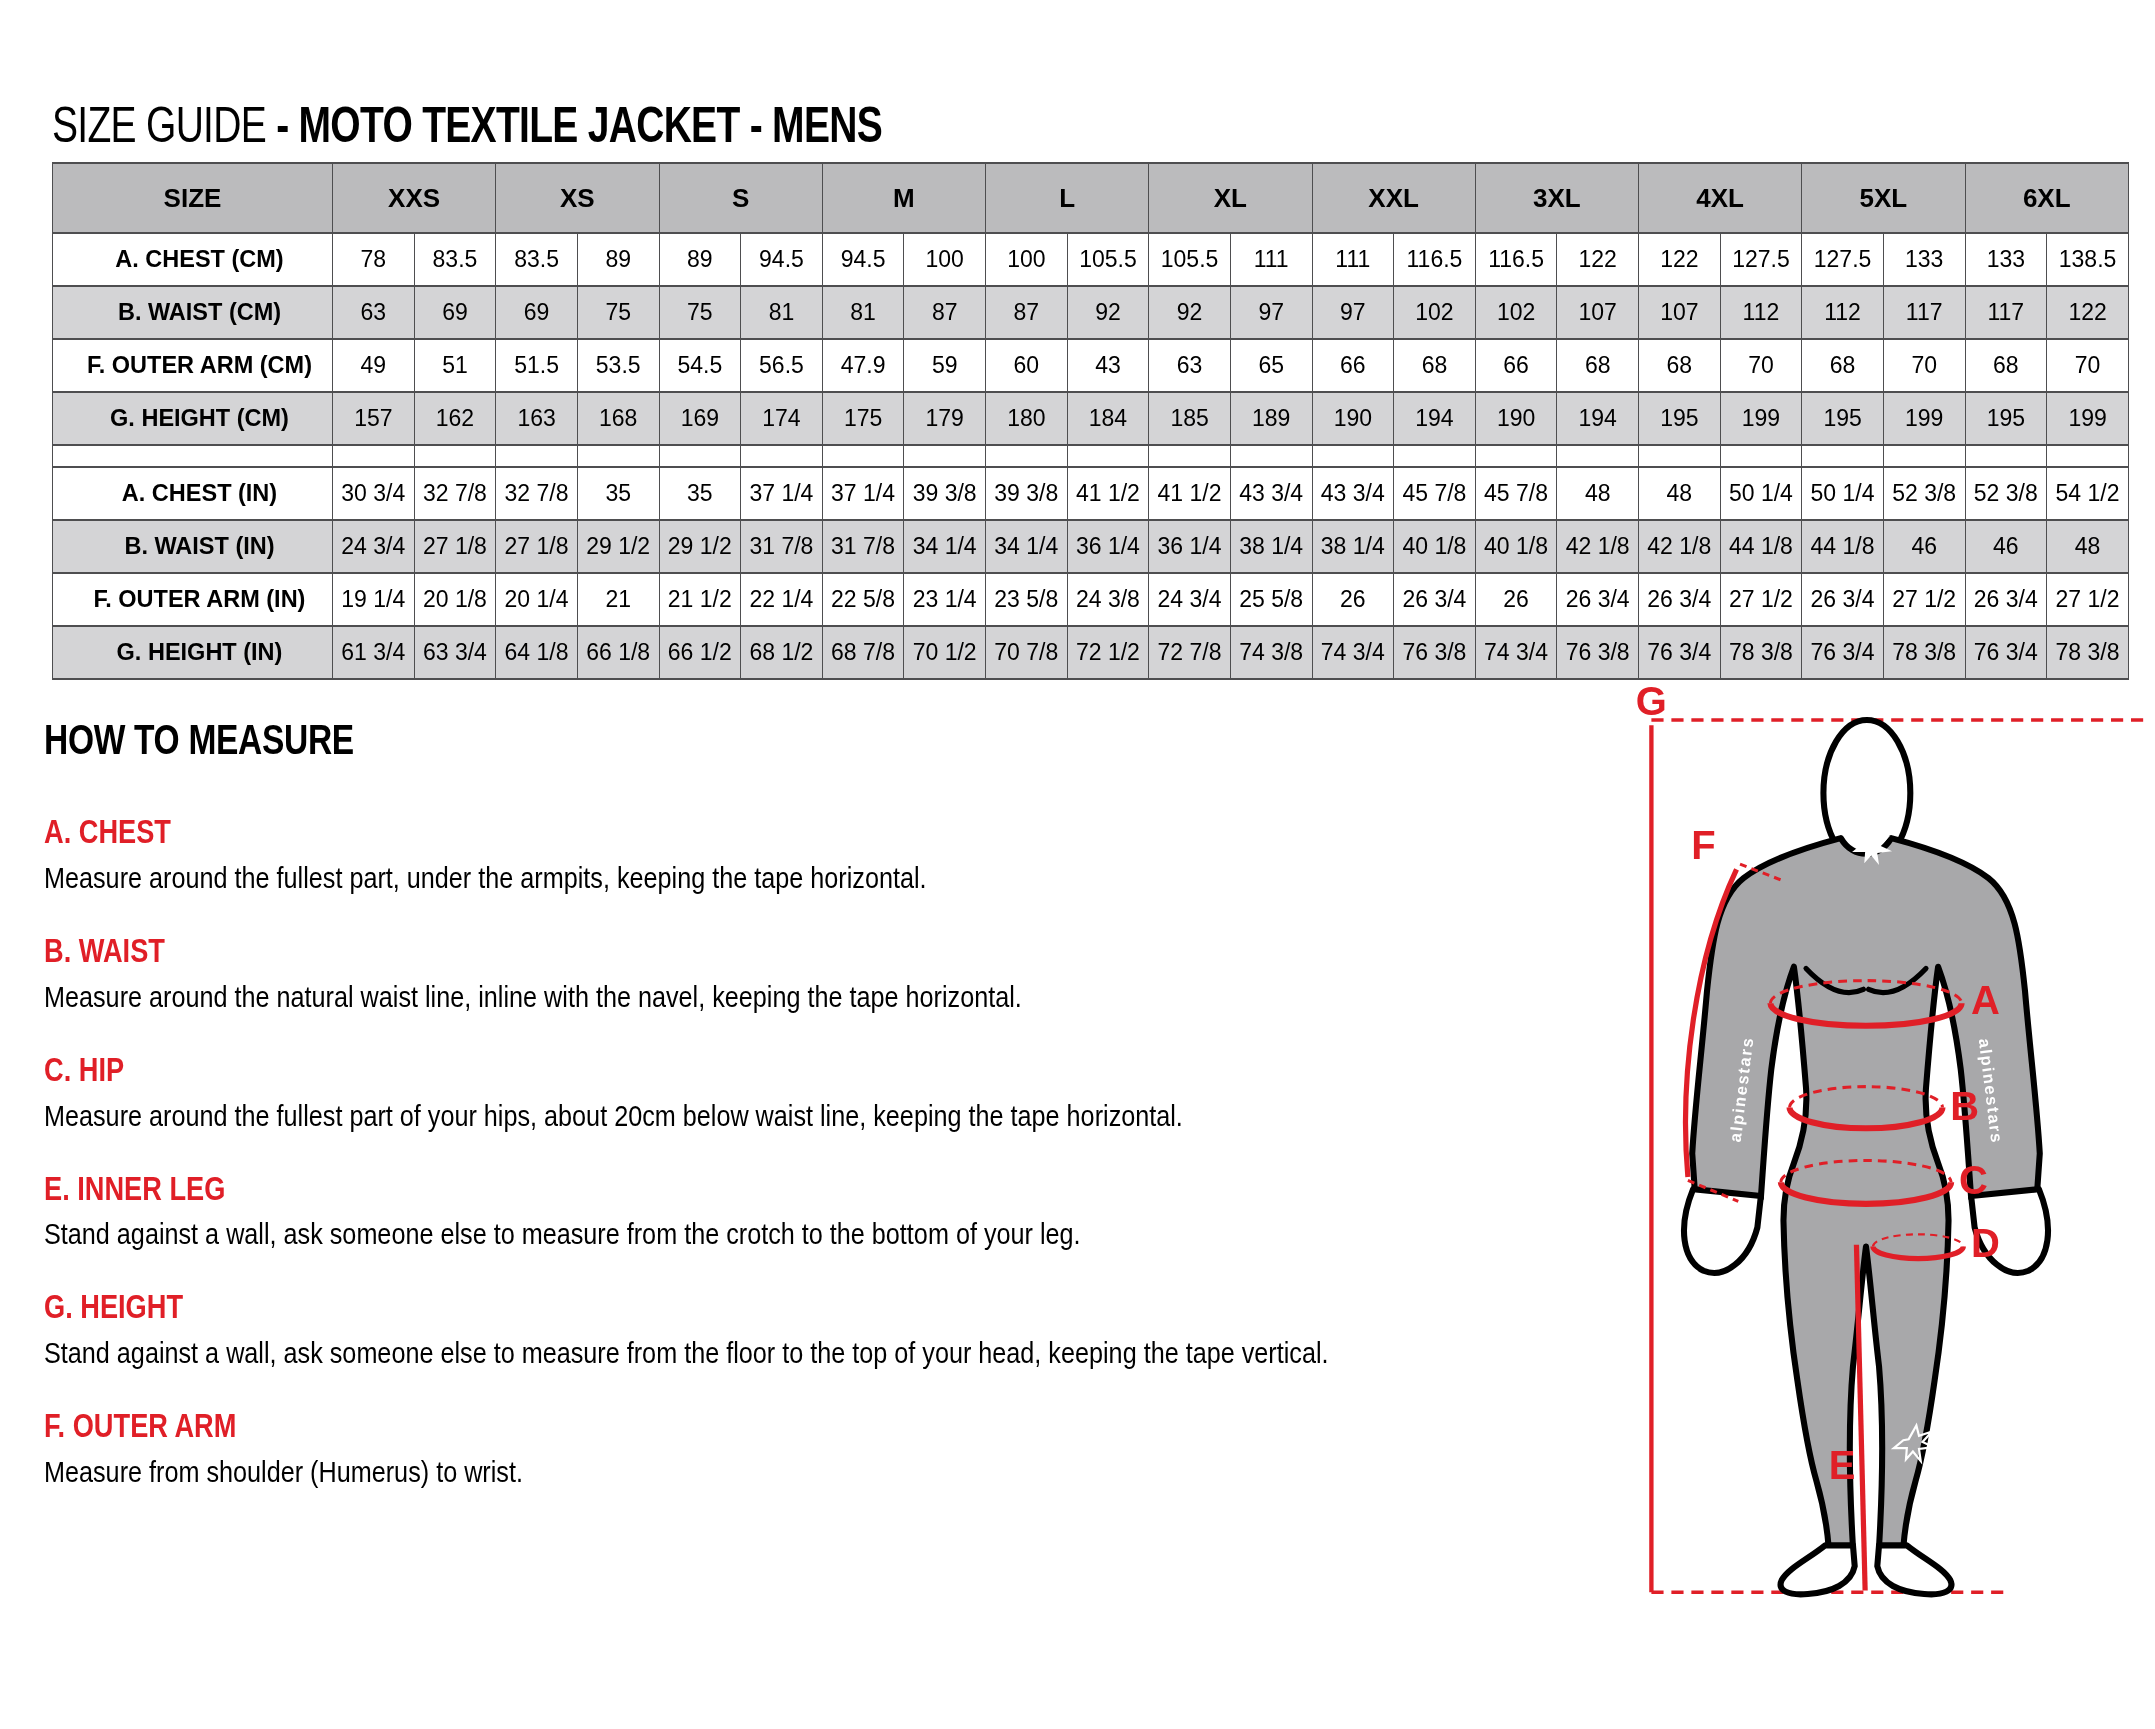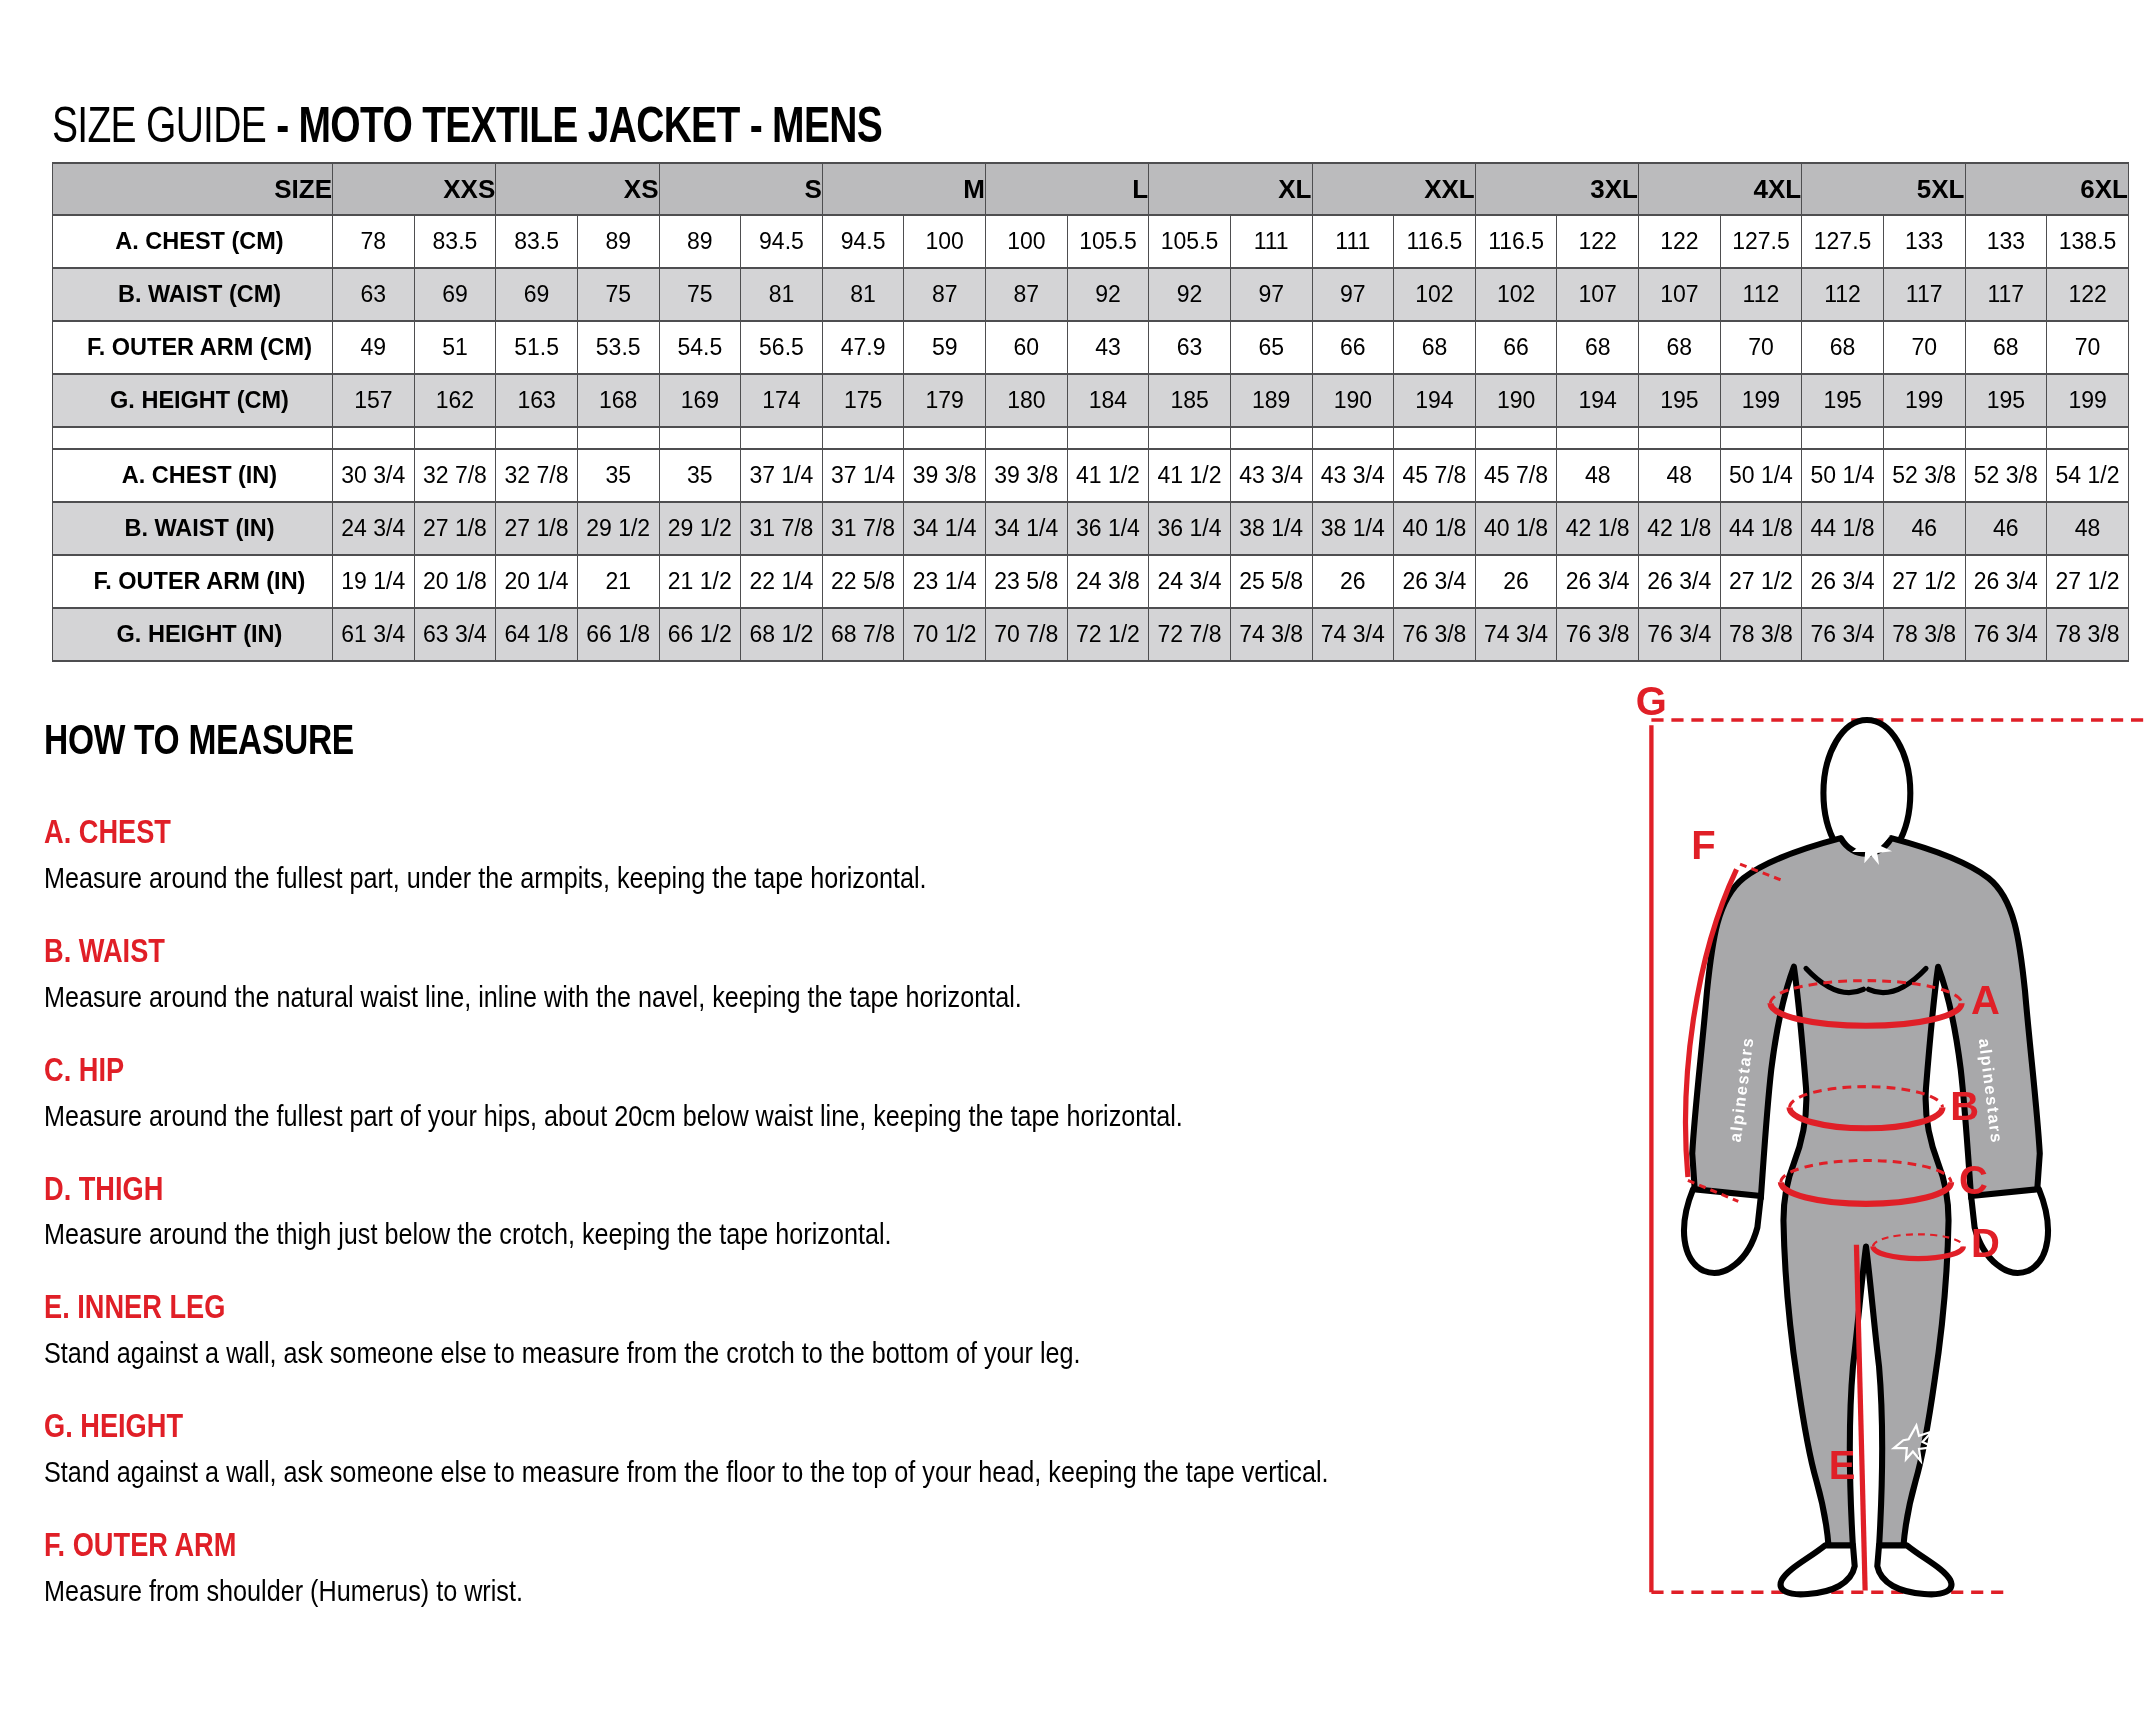--- a/index.html
+++ b/index.html
@@ -25,22 +25,22 @@
   table.size-table{
     position:absolute;left:52px;top:162px;width:2077px;
     border-collapse:collapse;table-layout:fixed;
   }
   .size-table th,.size-table td{
     border:1.7px solid var(--border);
     border-top-width:2.6px;border-bottom-width:2.6px;
     padding:0;overflow:hidden;
   }
   .size-table thead th{
-    height:52px;background:var(--header-gray);
-    font-size:26px;font-weight:700;text-align:right;
+    height:70px;background:var(--header-gray);
+    font-size:26px;font-weight:700;text-align:center;
   }
   .size-table td{height:53px;font-size:23px;text-align:center;background:#fff;}
   .size-table td.row-label{
     text-align:center;padding-left:14px;font-weight:700;font-size:23.5px;white-space:nowrap;
   }
   .size-table tr.alt td{background:var(--row-gray);}
   .size-table tr.spacer td{height:22px;background:#fff;}
 
   .howto{position:absolute;left:44px;top:716px;width:1564px;}
   .howto h2{
@@ -345,24 +345,20 @@
     <h3>A. CHEST</h3>
     <p>Measure around the fullest part, under the armpits, keeping the tape horizontal.</p>
   </div>
   <div class="measure">
     <h3>B. WAIST</h3>
     <p>Measure around the natural waist line, inline with the navel, keeping the tape horizontal.</p>
   </div>
   <div class="measure">
     <h3>C. HIP</h3>
     <p>Measure around the fullest part of your hips, about 20cm below waist line, keeping the tape horizontal.</p>
-  </div>
-  <div class="measure">
-    <h3>D. THIGH</h3>
-    <p>Measure around the thigh just below the crotch, keeping the tape horizontal.</p>
   </div>
   <div class="measure">
     <h3>E. INNER LEG</h3>
     <p>Stand against a wall, ask someone else to measure from the crotch to the bottom of your leg.</p>
   </div>
   <div class="measure">
     <h3>G. HEIGHT</h3>
     <p>Stand against a wall, ask someone else to measure from the floor to the top of your head, keeping the tape vertical.</p>
   </div>
   <div class="measure">

